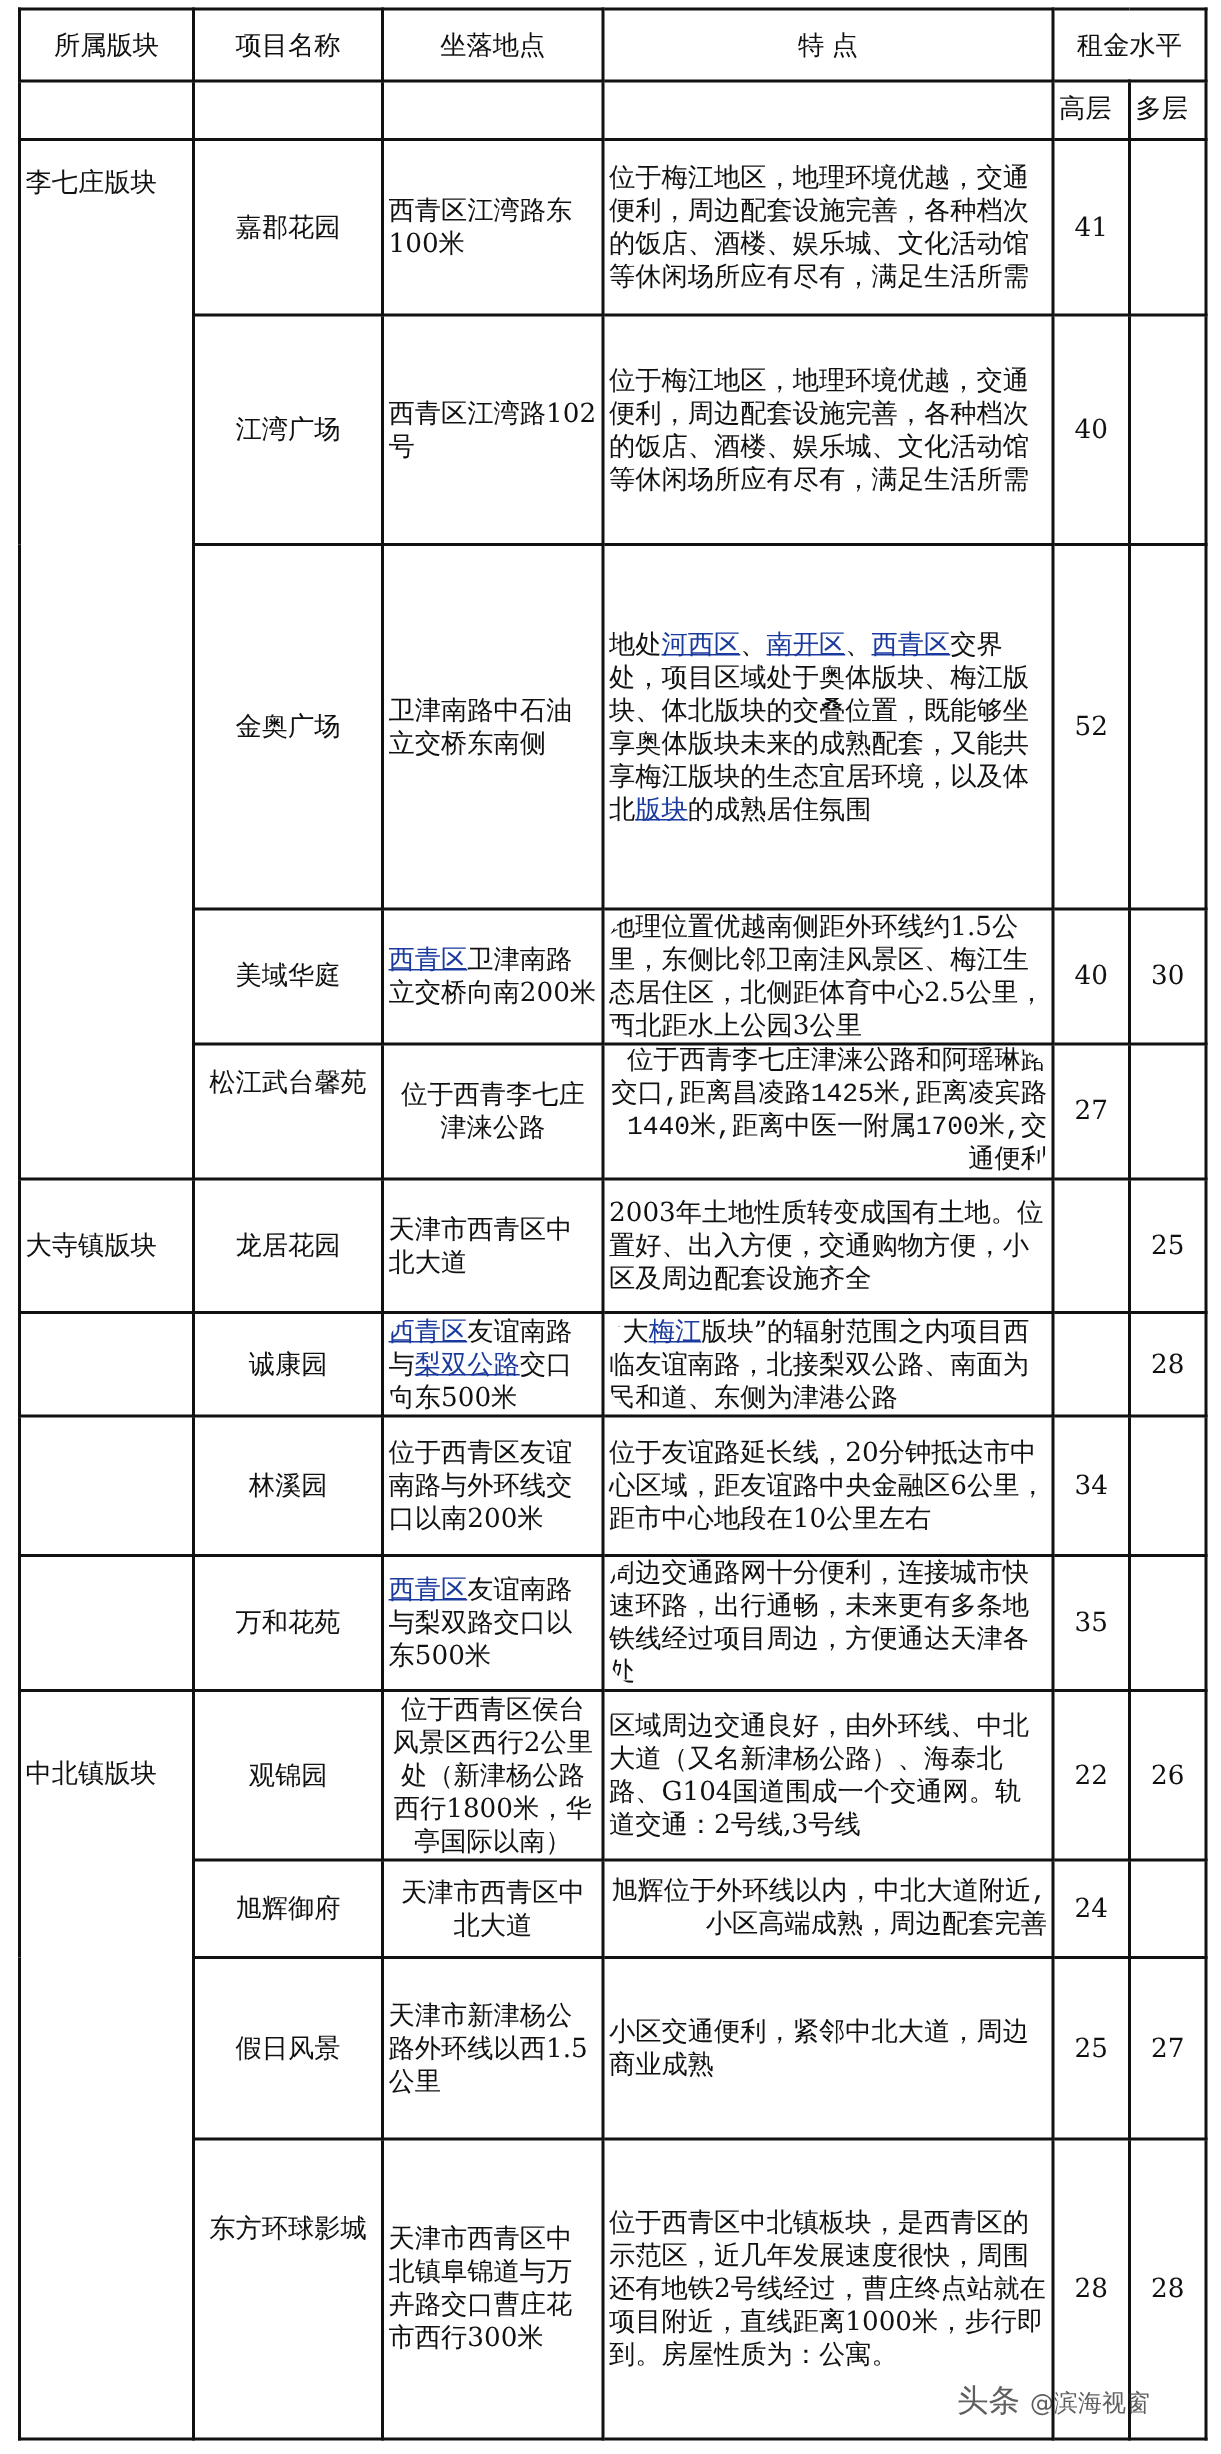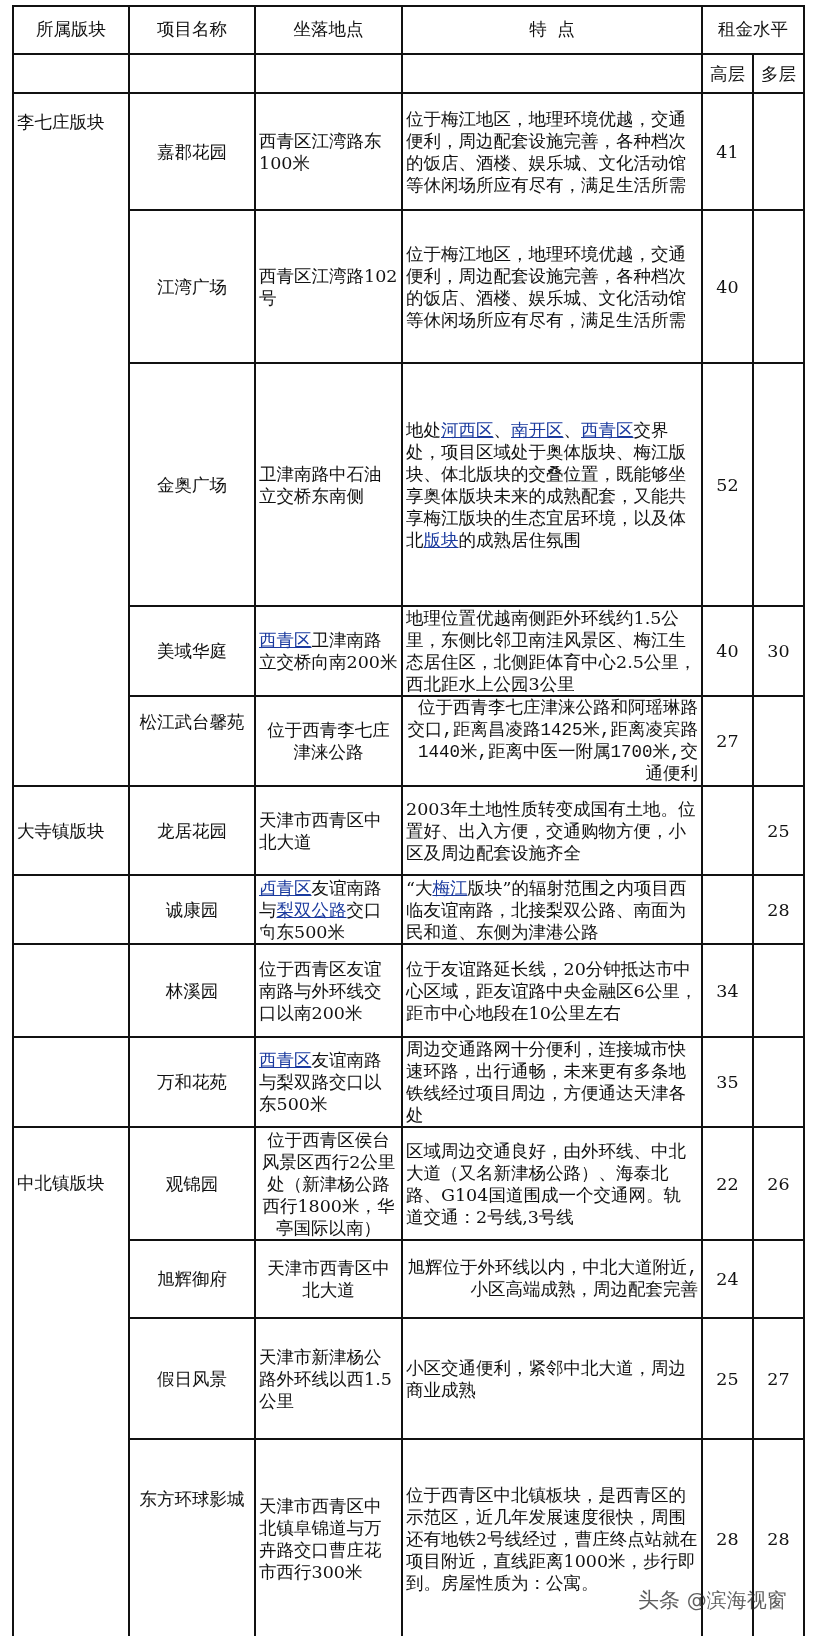--- a/index.html
+++ b/index.html
@@ -2,33 +2,33 @@
 <html><head>
 <meta charset="utf-8">
 <style>
   html, body { margin: 0; padding: 0; background: #ffffff; }
   body { width: 814px; height: 1636px; position: relative; overflow: hidden;
          font-family: "DejaVu Serif", "Liberation Serif", serif; color: #111; }
   table.rent { position: absolute; left: 12px; top: 5px; border-collapse: collapse;
          table-layout: fixed; width: 791px; }
   table.rent td, table.rent th { border: 2.5px solid #111; padding: 0 3px; vertical-align: middle;
          font-weight: normal; font-size: 17.5px; line-height: 22px; overflow: hidden; }
-  th.hdr { height: 46px; text-align: center; font-family: Liberation Mono, monospace; font-size: 19px; }
-  td.sub { height: 37px; text-align: center; font-family: Liberation Sans, sans-serif; font-size: 19px; padding: 0; }
+  th.hdr { height: 46px; text-align: center; font-family: Liberation Sans, sans-serif; font-size: 19px; }
+  td.sub { height: 37px; font-family: Liberation Mono, monospace; font-size: 19px; padding: 0; }
   td.region { text-align: left; font-family: "DejaVu Sans", sans-serif; font-size: 19.5px; padding: 0 2px; white-space: nowrap; }
   td.name { text-align: center; font-family: "DejaVu Sans", sans-serif; font-size: 18px; white-space: nowrap; padding: 0 1px; }
   td.loc { text-align: left; font-size: 17px; padding: 0 1px 0 2px; border-radius: 27px; }
   td.loc.center { text-align: center; margin-top: 48px; }
-  td.feat { text-align: left; font-size: 17px; padding: 0 2px; }
+  td.feat { text-align: left; font-size: 17px; padding: 0 2px; border-radius: 29px; }
   td.feat.center { text-align: right; font-family: Liberation Mono, monospace; }
   td.num { text-align: center; font-size: 19px; padding: 0; border-radius: 24px; }
   .link { color: #1a3a9e; text-decoration: underline; }
   .watermark { position: absolute; left: 638px; top: 1586px; font-family: "DejaVu Sans", sans-serif;
          font-size: 21px; color: rgba(40,40,40,0.75); letter-spacing: 0px; }
-  .watermark .at { font-size: 20px; text-align: right; }
+  .watermark .at { font-size: 16px; text-align: right; }
 </style>
 </head>
 <body>
 
 <table class="rent">
   <colgroup>
     <col style="width:116px">
     <col style="width:126px">
     <col style="width:147px">
     <col style="width:300px">
@@ -135,21 +135,21 @@
     </tr>
 
     <tr style="height:113px">
       <td class="region" rowspan="4" style="vertical-align:top;padding-top:44px">中北镇版块</td>
       <td class="name">观锦园</td>
       <td class="loc center">位于西青区侯台风景区西行2公里处（新津杨公路西行1800米，华亭国际以南）</td>
       <td class="feat">区域周边交通良好，由外环线、中北大道（又名新津杨公路）、海泰北路、G104国道围成一个交通网。轨道交通：2号线,3号线</td>
       <td class="num">22</td>
       <td class="num">26</td>
     </tr>
-    <tr style="height:78px">
+    <tr style="height:65px">
       <td class="name">旭辉御府</td>
       <td class="loc center">天津市西青区中北大道</td>
       <td class="feat center">旭辉位于外环线以内，中北大道附近,小区高端成熟，周边配套完善</td>
       <td class="num">24</td>
       <td class="num"></td>
     </tr>
     <tr style="height:121px">
       <td class="name">假日风景</td>
       <td class="loc">天津市新津杨公路外环线以西1.5公里</td>
       <td class="feat">小区交通便利，紧邻中北大道，周边商业成熟</td>

